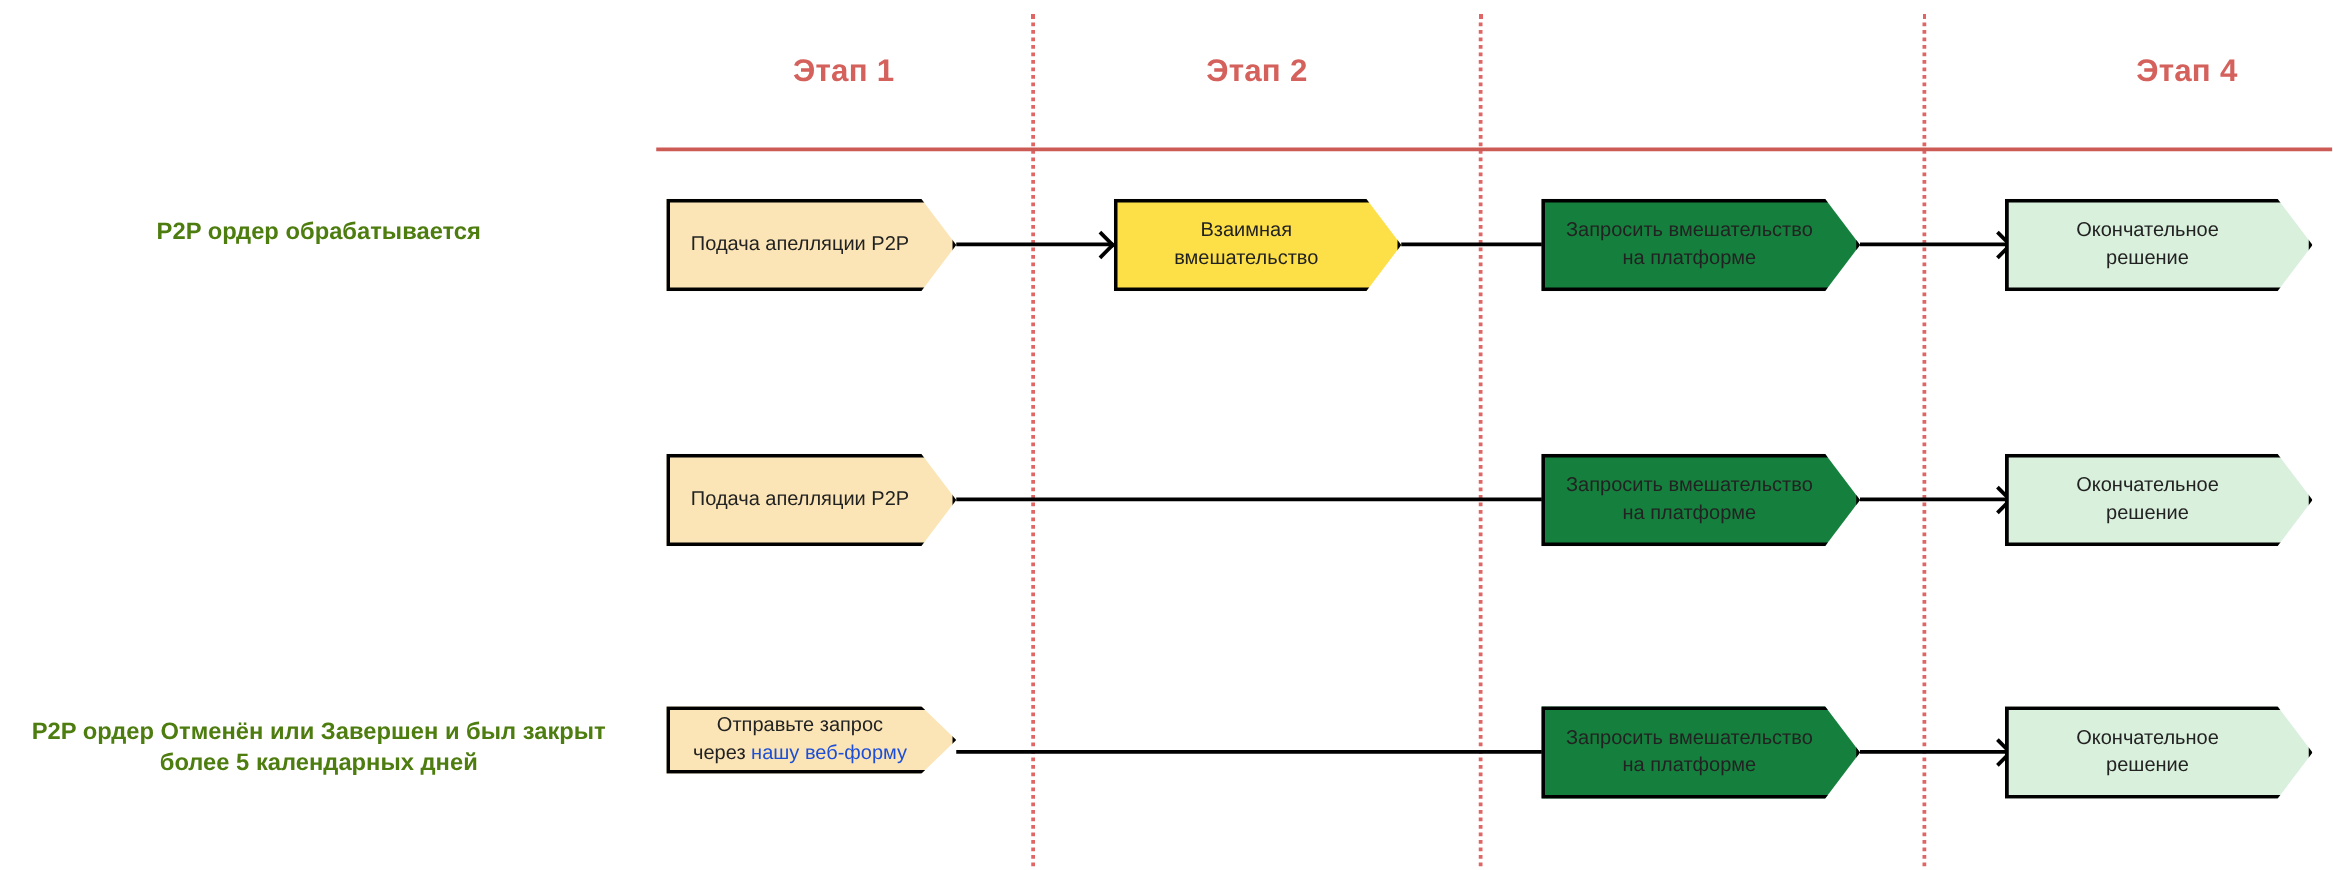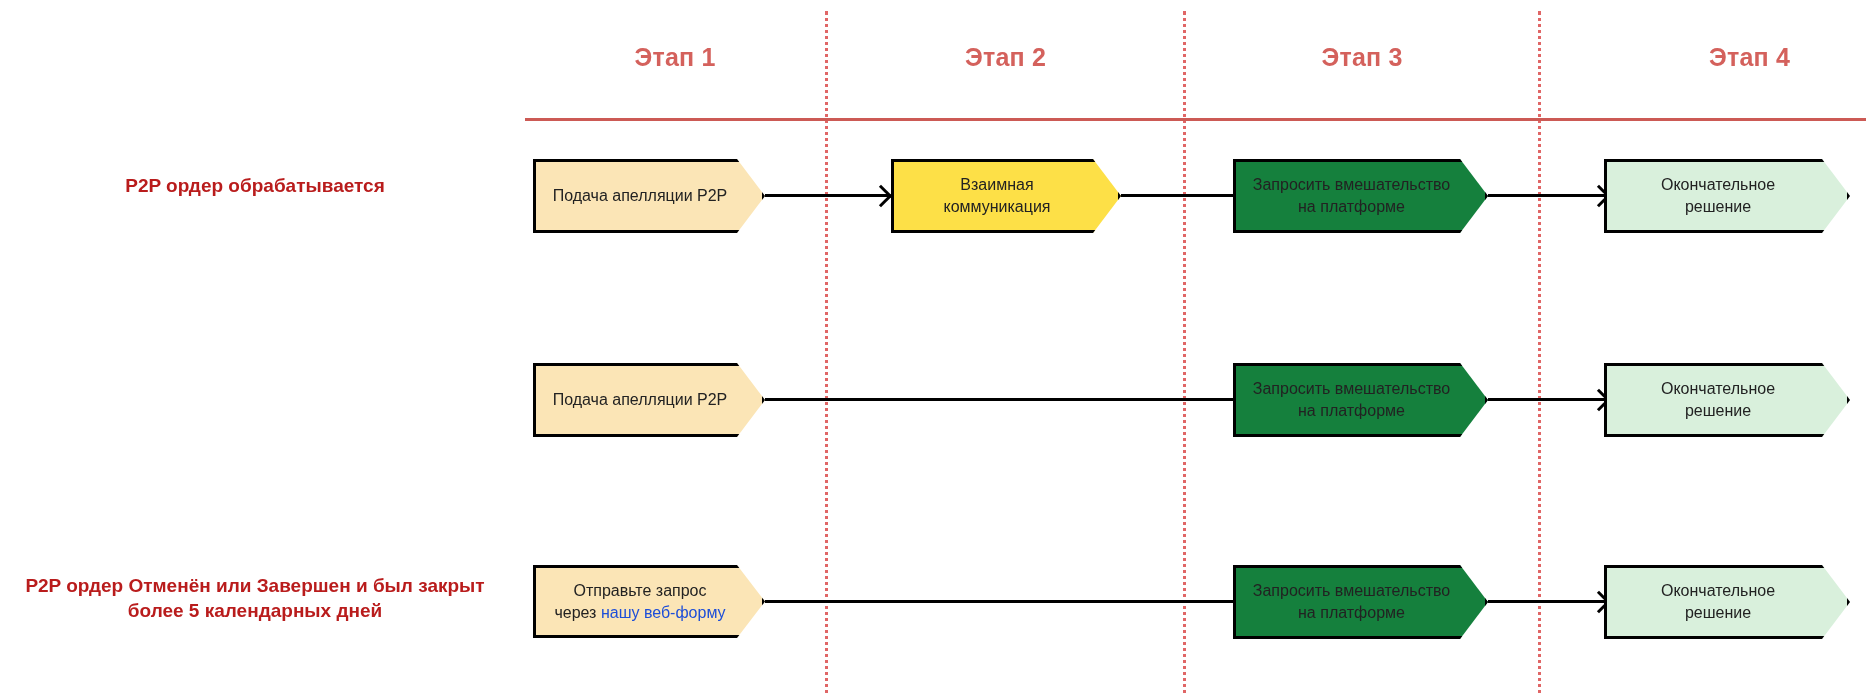--- a/index.html
+++ b/index.html
@@ -50,21 +50,21 @@
     letter-spacing: 0.2px;
     white-space: nowrap;
   }
 
   
   .row-label {
     position: absolute;
     text-align: center;
     font-size: 19px;
     font-weight: bold;
-    color: #b91c1c;
+    color: #4d7c0f;
     line-height: 1.33;
   }
 
   
   .node {
     position: absolute;
     box-sizing: border-box;
     border: 3px solid #000000;
     display: flex;
     align-items: center;
@@ -110,34 +110,33 @@
 <div id="canvas">
 
   <div class="divider" style="left:825px"></div>
   <div class="divider" style="left:1183px"></div>
   <div class="divider" style="left:1538px"></div>
 
   <div class="header-rule"></div>
 
   <div class="stage-header" style="left:525px;  width:300px;">Этап 1</div>
   <div class="stage-header" style="left:828px;  width:355px;">Этап 2</div>
-  <div class="stage-header" style="left:1186px; width:352px;">Этап 3</div>
   <div class="stage-header" style="left:1587px; width:325px;">Этап 4</div>
 
   <div class="row-label" style="left:60px; top:162px; width:390px;">P2P ордер обрабатывается</div>
 
   <div class="node chev fill-yellow" style="left:533px; top:148px; width:232px; height:74px;">
     <span class="node-text">Подача апелляции P2P</span>
   </div>
   <div class="arrow" style="left:765px; top:183px; width:123px;"></div>
 
   <div class="node chev fill-blue" style="left:891px; top:148px; width:230px; height:74px;">
     <span class="node-text">
       <span>Взаимная</span><br>
-      <span>коммуникация</span>
+      <span>вмешательство</span>
     </span>
   </div>
   <div class="arrow" style="left:1121px; top:183px; width:124px;"></div>
 
   <div class="node chev fill-pink" style="left:1233px; top:148px; width:255px; height:74px;">
     <span class="node-text">
       <span>Запросить вмешательство</span><br>
       <span>на платформе</span>
     </span>
   </div>
@@ -166,21 +165,21 @@
 
   <div class="node chev fill-green" style="left:1604px; top:352px; width:246px; height:74px;">
     <span class="node-text">
       <span>Окончательное</span><br>
       <span>решение</span>
     </span>
   </div>
 
   <div class="row-label" style="left:20px; top:562px; width:470px;">P2P ордер Отменён или Завершен и был закрыт более 5 календарных дней</div>
 
-  <div class="node chev fill-yellow" style="left:533px; top:554px; width:232px; height:73px;">
+  <div class="node chev fill-yellow" style="left:533px; top:554px; width:232px; height:54px;">
     <span class="node-text">
       <span>Отправьте запрос</span><br>
       <span>через </span><span class="weblink">нашу веб-форму</span>
     </span>
   </div>
   <div class="arrow" style="left:765px; top:589px; width:481px;"></div>
 
   <div class="node chev fill-pink" style="left:1233px; top:554px; width:255px; height:74px;">
     <span class="node-text">
       <span>Запросить вмешательство</span><br>

